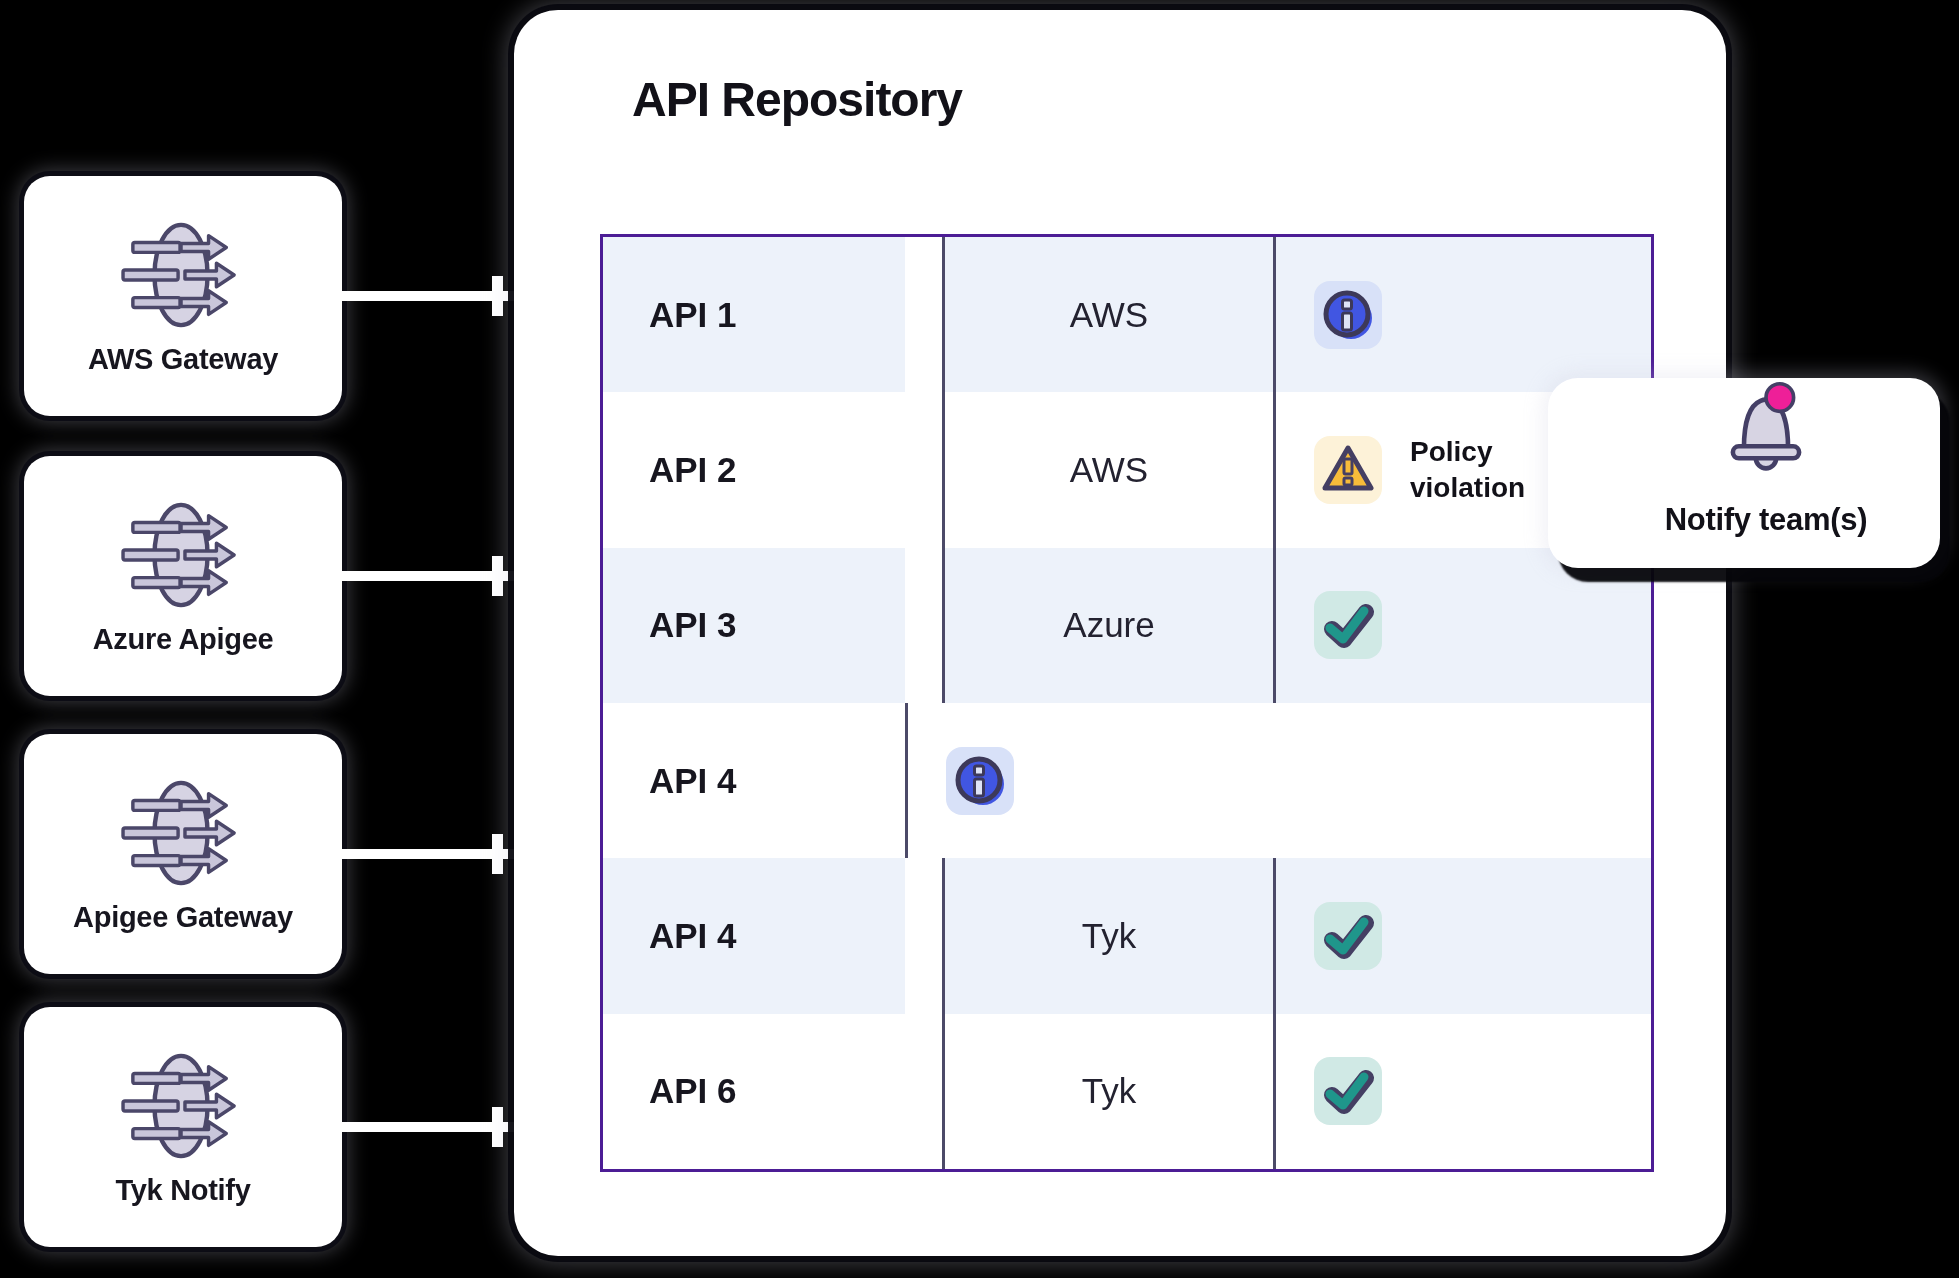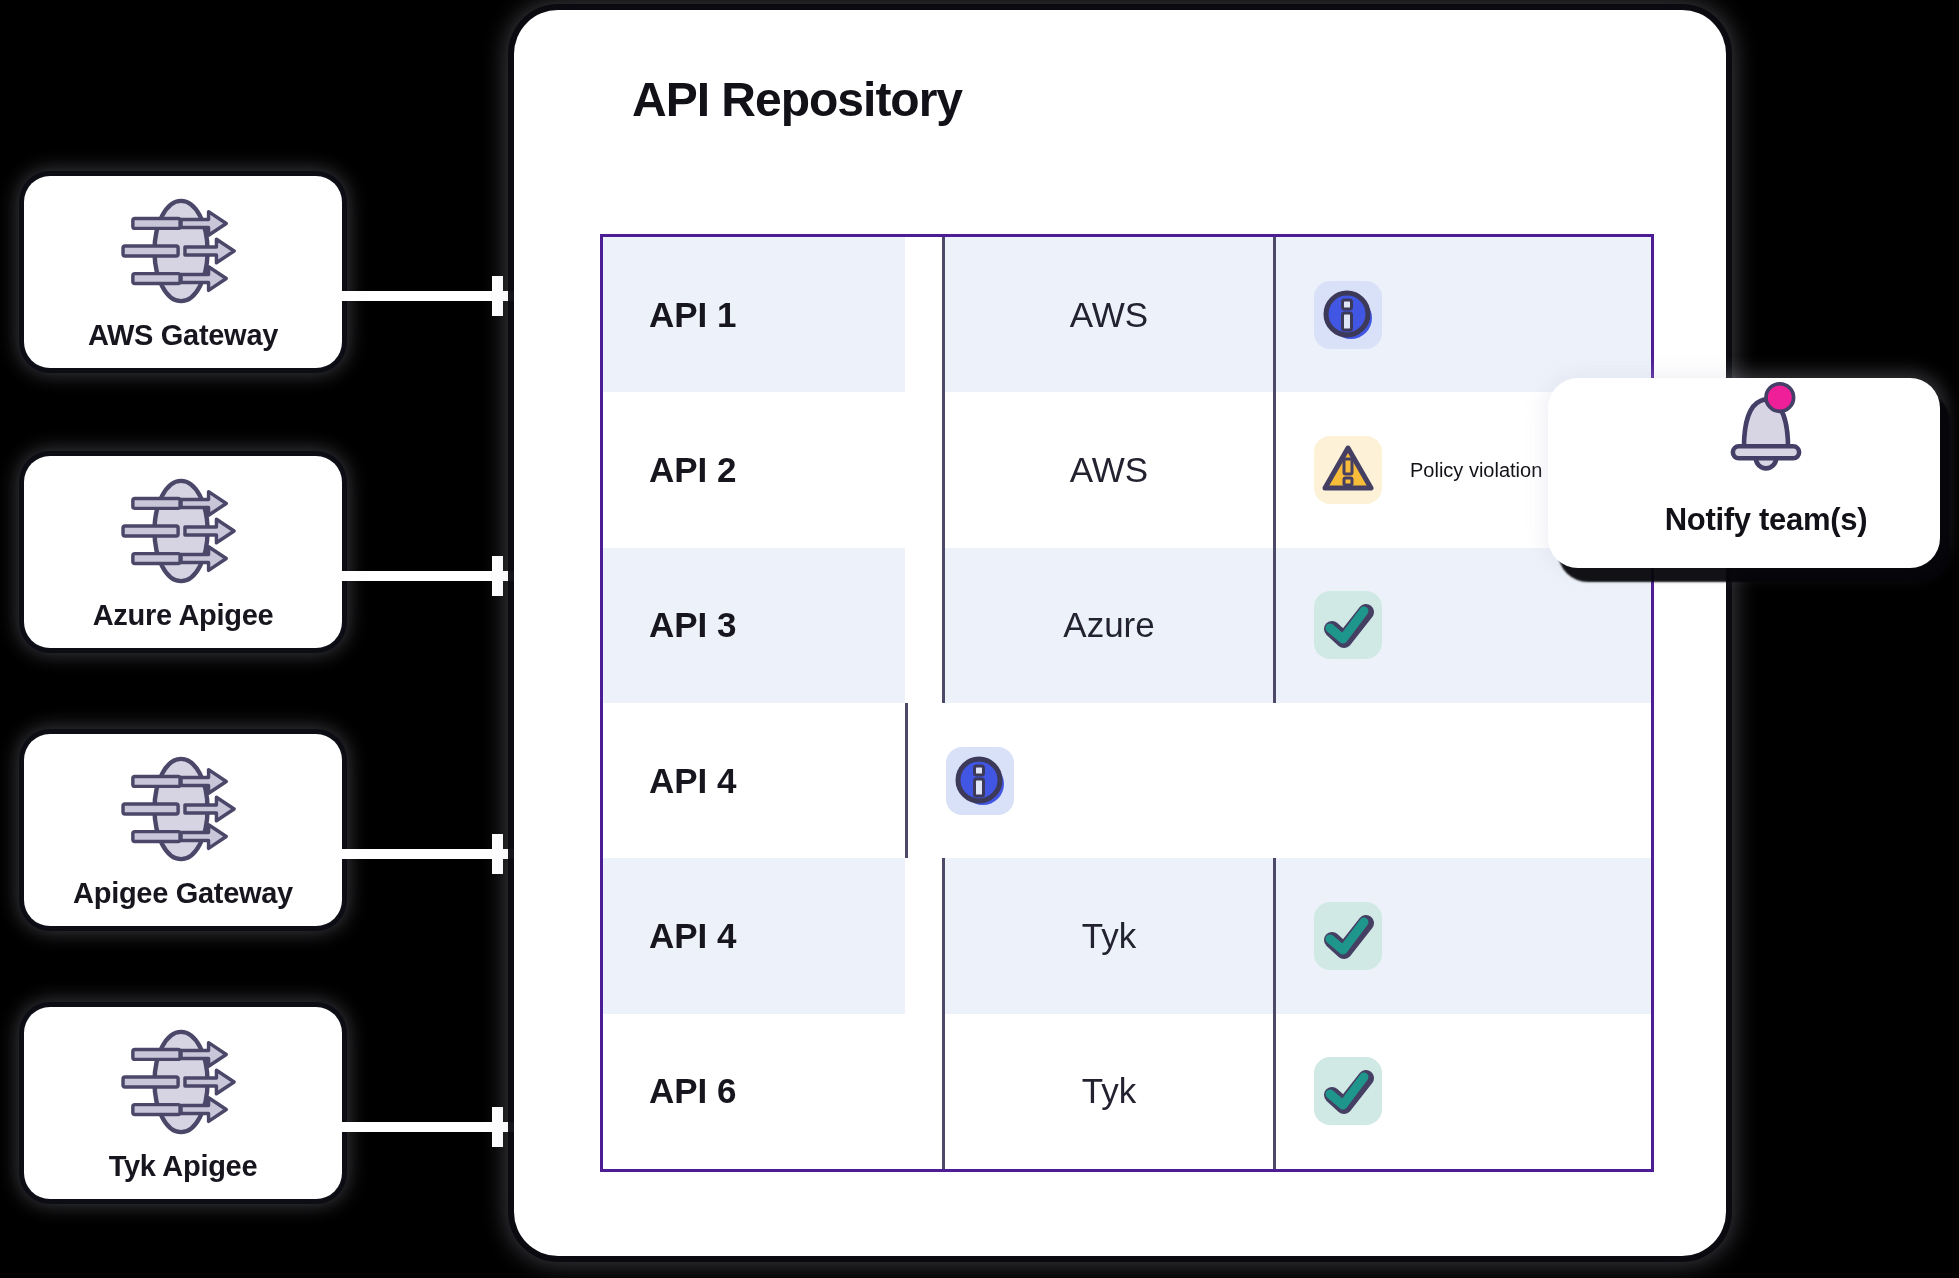--- a/index.html
+++ b/index.html
@@ -2,21 +2,21 @@
 <html><head>
 <meta charset="utf-8">
 <style>
   html,body{margin:0;padding:0;background:#000;}
   body{
     position:relative;width:1959px;height:1278px;overflow:hidden;
     font-family:"Liberation Sans", sans-serif;color:#15141c;
   }
   
   .gw-card{
-    position:absolute;left:24px;width:318px;height:192px;background:#fff;
+    position:absolute;left:24px;width:318px;height:240px;background:#fff;
     border-radius:26px;display:flex;flex-direction:column;align-items:center;
     justify-content:center;gap:10px;
     box-shadow:0 0 0 5px rgba(12,12,20,0.95), 0 0 20px 6px rgba(205,205,225,0.30);
   }
   .gw-card .gw-label{font-size:29px;font-weight:bold;color:#17161f;letter-spacing:-0.3px;}
   
   .connector{position:absolute;left:337px;width:178px;height:40px;}
   .connector .line{position:absolute;left:0;right:0;top:15px;height:10px;background:#fff;}
   .connector .cross{position:absolute;right:12px;top:0;width:11px;height:40px;background:#fff;}
   
@@ -39,21 +39,21 @@
   .cell{display:flex;align-items:center;}
   .c1{width:302px;padding-left:46px;box-sizing:border-box;}
   .c2{width:328px;border-left:3px solid #4c4a68;justify-content:center;margin-left:37px;}
   .c3{flex:1;border-left:3px solid #4c4a68;padding-left:38px;box-sizing:border-box;gap:28px;}
   .api-name{font-size:35px;font-weight:bold;color:#17161f;}
   .gw-name{font-size:35px;color:#232230;}
   .chip{width:68px;height:68px;border-radius:16px;display:flex;align-items:center;justify-content:center;flex:0 0 auto;}
   .chip-info{background:#d8e1f8;}
   .chip-warn{background:#fdf2d8;}
   .chip-ok{background:#d0e9e5;}
-  .pv-label{font-size:20px;font-weight:normal;color:#121118;width:140px;line-height:1.3;}
+  .pv-label{font-size:28px;font-weight:bold;color:#121118;width:140px;line-height:1.3;}
   
   .notify-card{
     position:absolute;left:1548px;top:378px;width:392px;height:190px;background:#fff;
     border-radius:30px;display:flex;align-items:center;padding-left:44px;gap:26px;
     box-sizing:border-box;
     box-shadow:10px 14px 2px rgba(5,5,10,0.95), 0 0 18px 6px rgba(205,205,225,0.25);
     flex-direction:column;
   }
   .notify-label{font-size:31px;font-weight:bold;color:#121118;letter-spacing:-0.3px;}
 </style>
@@ -102,21 +102,21 @@
 <div class="gw-card" style="top:1007px">
   <svg width="126" height="116" viewBox="0 0 128 118">
     <ellipse cx="62" cy="59" rx="27" ry="51" fill="#d6d3e3" stroke="#4b4769" stroke-width="4.5"></ellipse>
     <rect x="13" y="26" width="48" height="10" rx="2" fill="#c9c6da" stroke="#4b4769" stroke-width="3.5"></rect>
     <rect x="3" y="54" width="56" height="10" rx="2" fill="#c9c6da" stroke="#4b4769" stroke-width="3.5"></rect>
     <rect x="13" y="82" width="48" height="10" rx="2" fill="#c9c6da" stroke="#4b4769" stroke-width="3.5"></rect>
     <polygon points="62,27 90,27 90,19 108,31 90,43 90,35 62,35" fill="#c9c6da" stroke="#4b4769" stroke-width="3.5" stroke-linejoin="round"></polygon>
     <polygon points="66,55 98,55 98,47 116,59 98,71 98,63 66,63" fill="#c9c6da" stroke="#4b4769" stroke-width="3.5" stroke-linejoin="round"></polygon>
     <polygon points="62,83 90,83 90,75 108,87 90,99 90,91 62,91" fill="#c9c6da" stroke="#4b4769" stroke-width="3.5" stroke-linejoin="round"></polygon>
   </svg>
-  <div class="gw-label">Tyk Apigee</div>
+  <div class="gw-label">Tyk Notify</div>
 </div>
 
 <div class="connector" style="top:276px">
   <div class="line"></div>
   <div class="cross"></div>
 </div>
 <div class="connector" style="top:556px">
   <div class="line"></div>
   <div class="cross"></div>
 </div>

